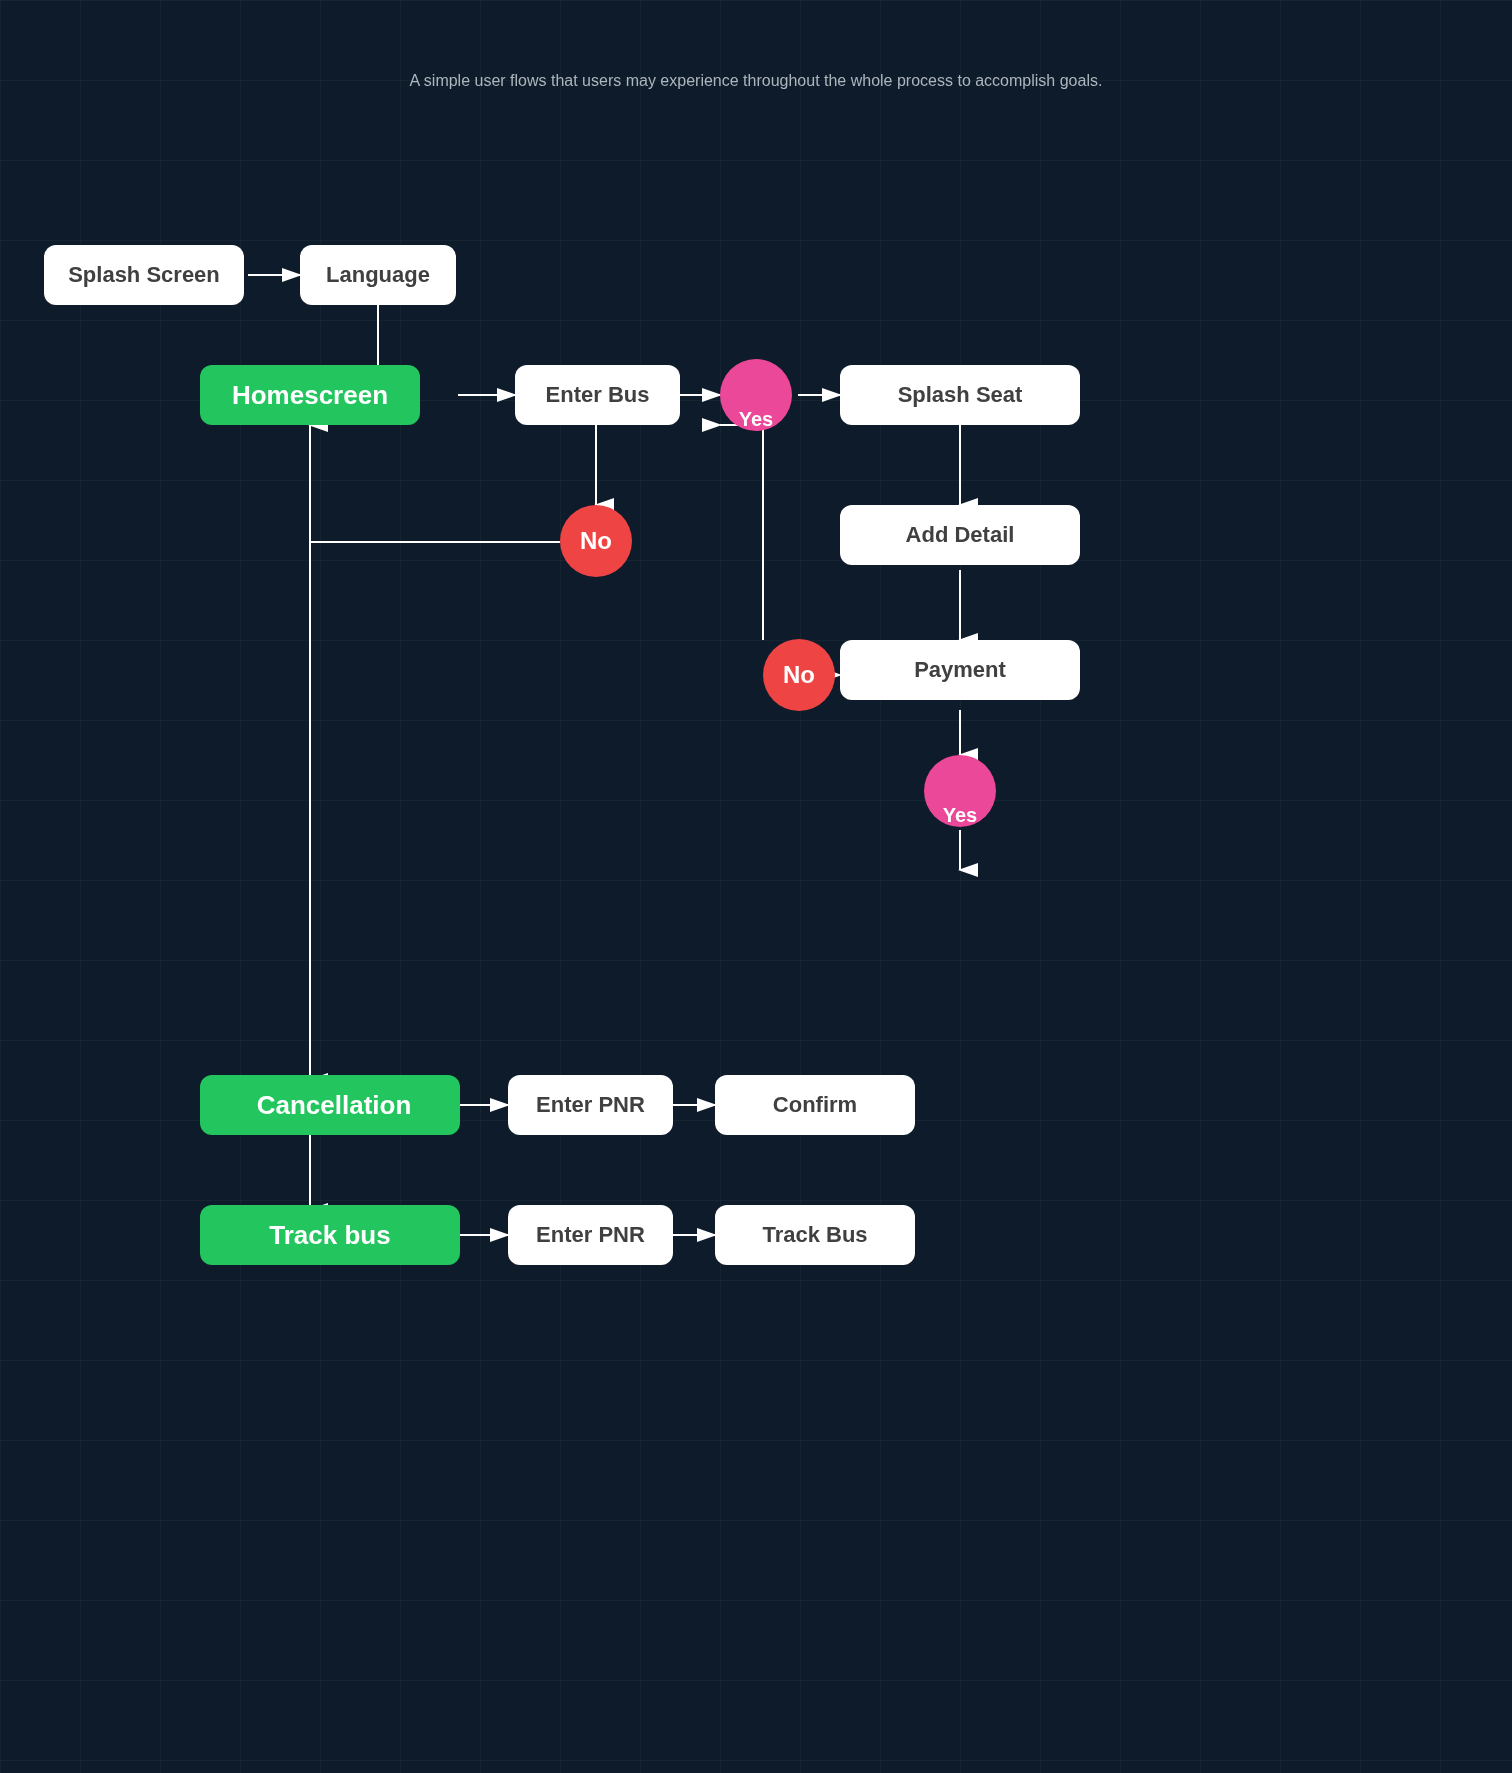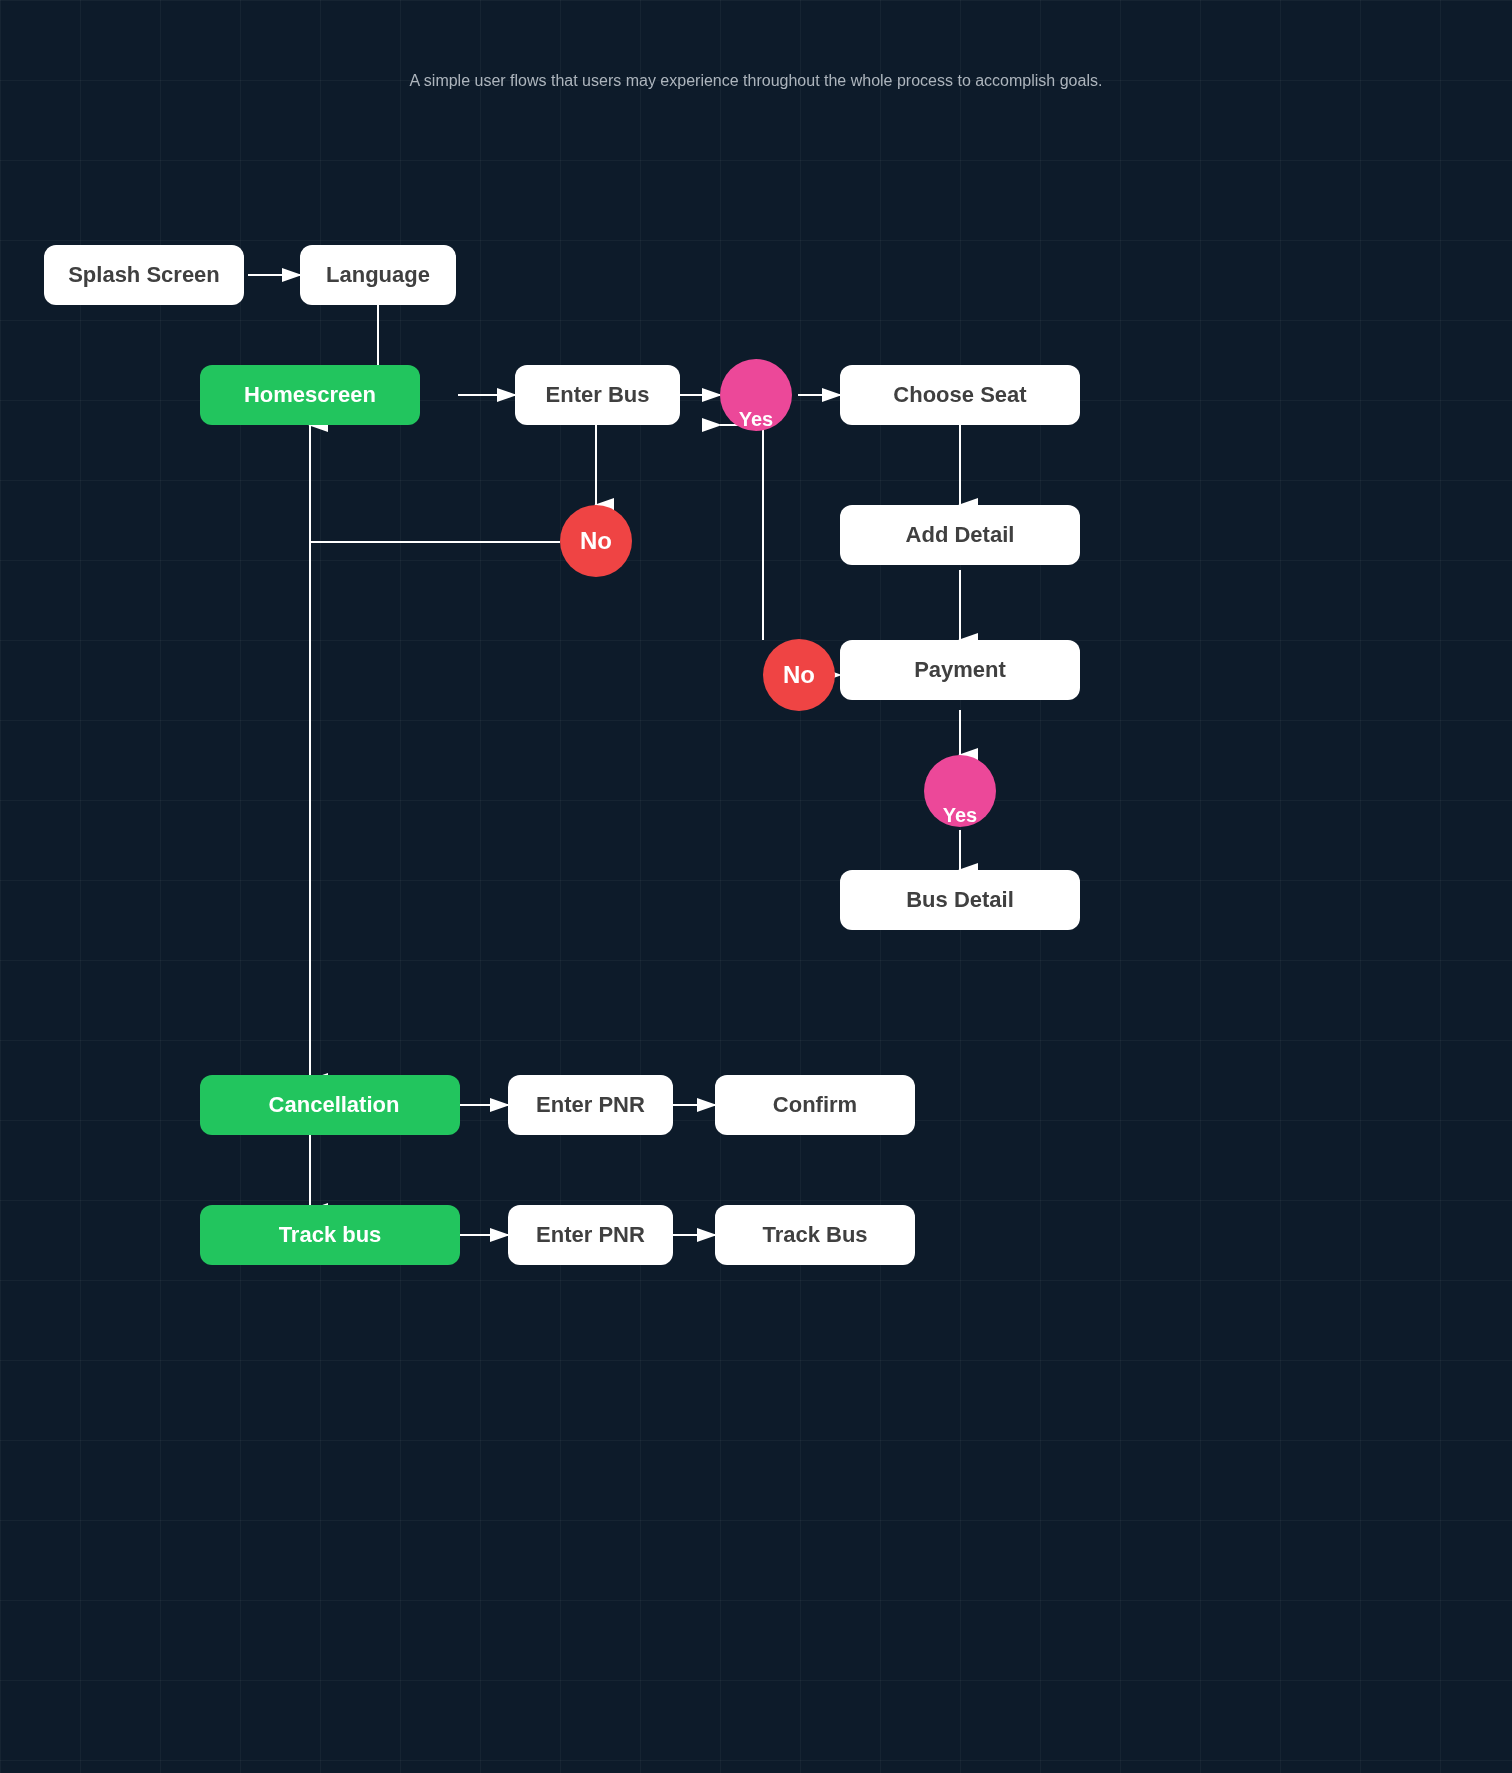--- a/index.html
+++ b/index.html
@@ -75,21 +75,21 @@
       color: #404040;
     }
 
     .node-green {
       position: absolute;
       background: #22c55e;
       border-radius: 12px;
       display: flex;
       align-items: center;
       justify-content: center;
-      font-size: 22px;
+      font-size: 26px;
       font-weight: 700;
       color: #ffffff;
     }
 
     .node-circle-green {
       position: absolute;
       background: #ec4899;
       border-radius: 50%;
       display: flex;
       align-items: flex-end;
@@ -211,42 +211,39 @@
 
     <div class="node-circle-green" style="left: 720px; top: 229px;">
       <span>Yes</span>
     </div>
 
     <div class="node-circle-red" style="left: 560px; top: 375px;">
       <span>No</span>
     </div>
 
     <div class="node-white" style="left: 840px; top: 235px; width: 240px; height: 60px;">
-      <span>Choose Seat</span>
+      <span>Splash Seat</span>
     </div>
 
     <div class="node-white" style="left: 840px; top: 375px; width: 240px; height: 60px;">
       <span>Add Detail</span>
     </div>
 
     <div class="node-white" style="left: 840px; top: 510px; width: 240px; height: 60px;">
       <span>Payment</span>
     </div>
 
     <div class="node-circle-red" style="left: 763px; top: 509px;">
       <span>No</span>
     </div>
 
     <div class="node-circle-green" style="left: 924px; top: 625px;">
       <span>Yes</span>
     </div>
 
-    <div class="node-white" style="left: 840px; top: 740px; width: 240px; height: 60px;">
-      <span>Bus Detail</span>
-    </div>
 
     <div class="node-green" style="left: 200px; top: 945px; width: 260px; height: 60px; padding-left: 8px;">
       <span>Cancellation</span>
     </div>
 
     <div class="node-white" style="left: 508px; top: 945px; width: 165px; height: 60px;">
       <span>Enter PNR</span>
     </div>
 
     <div class="node-white" style="left: 715px; top: 945px; width: 200px; height: 60px;">

